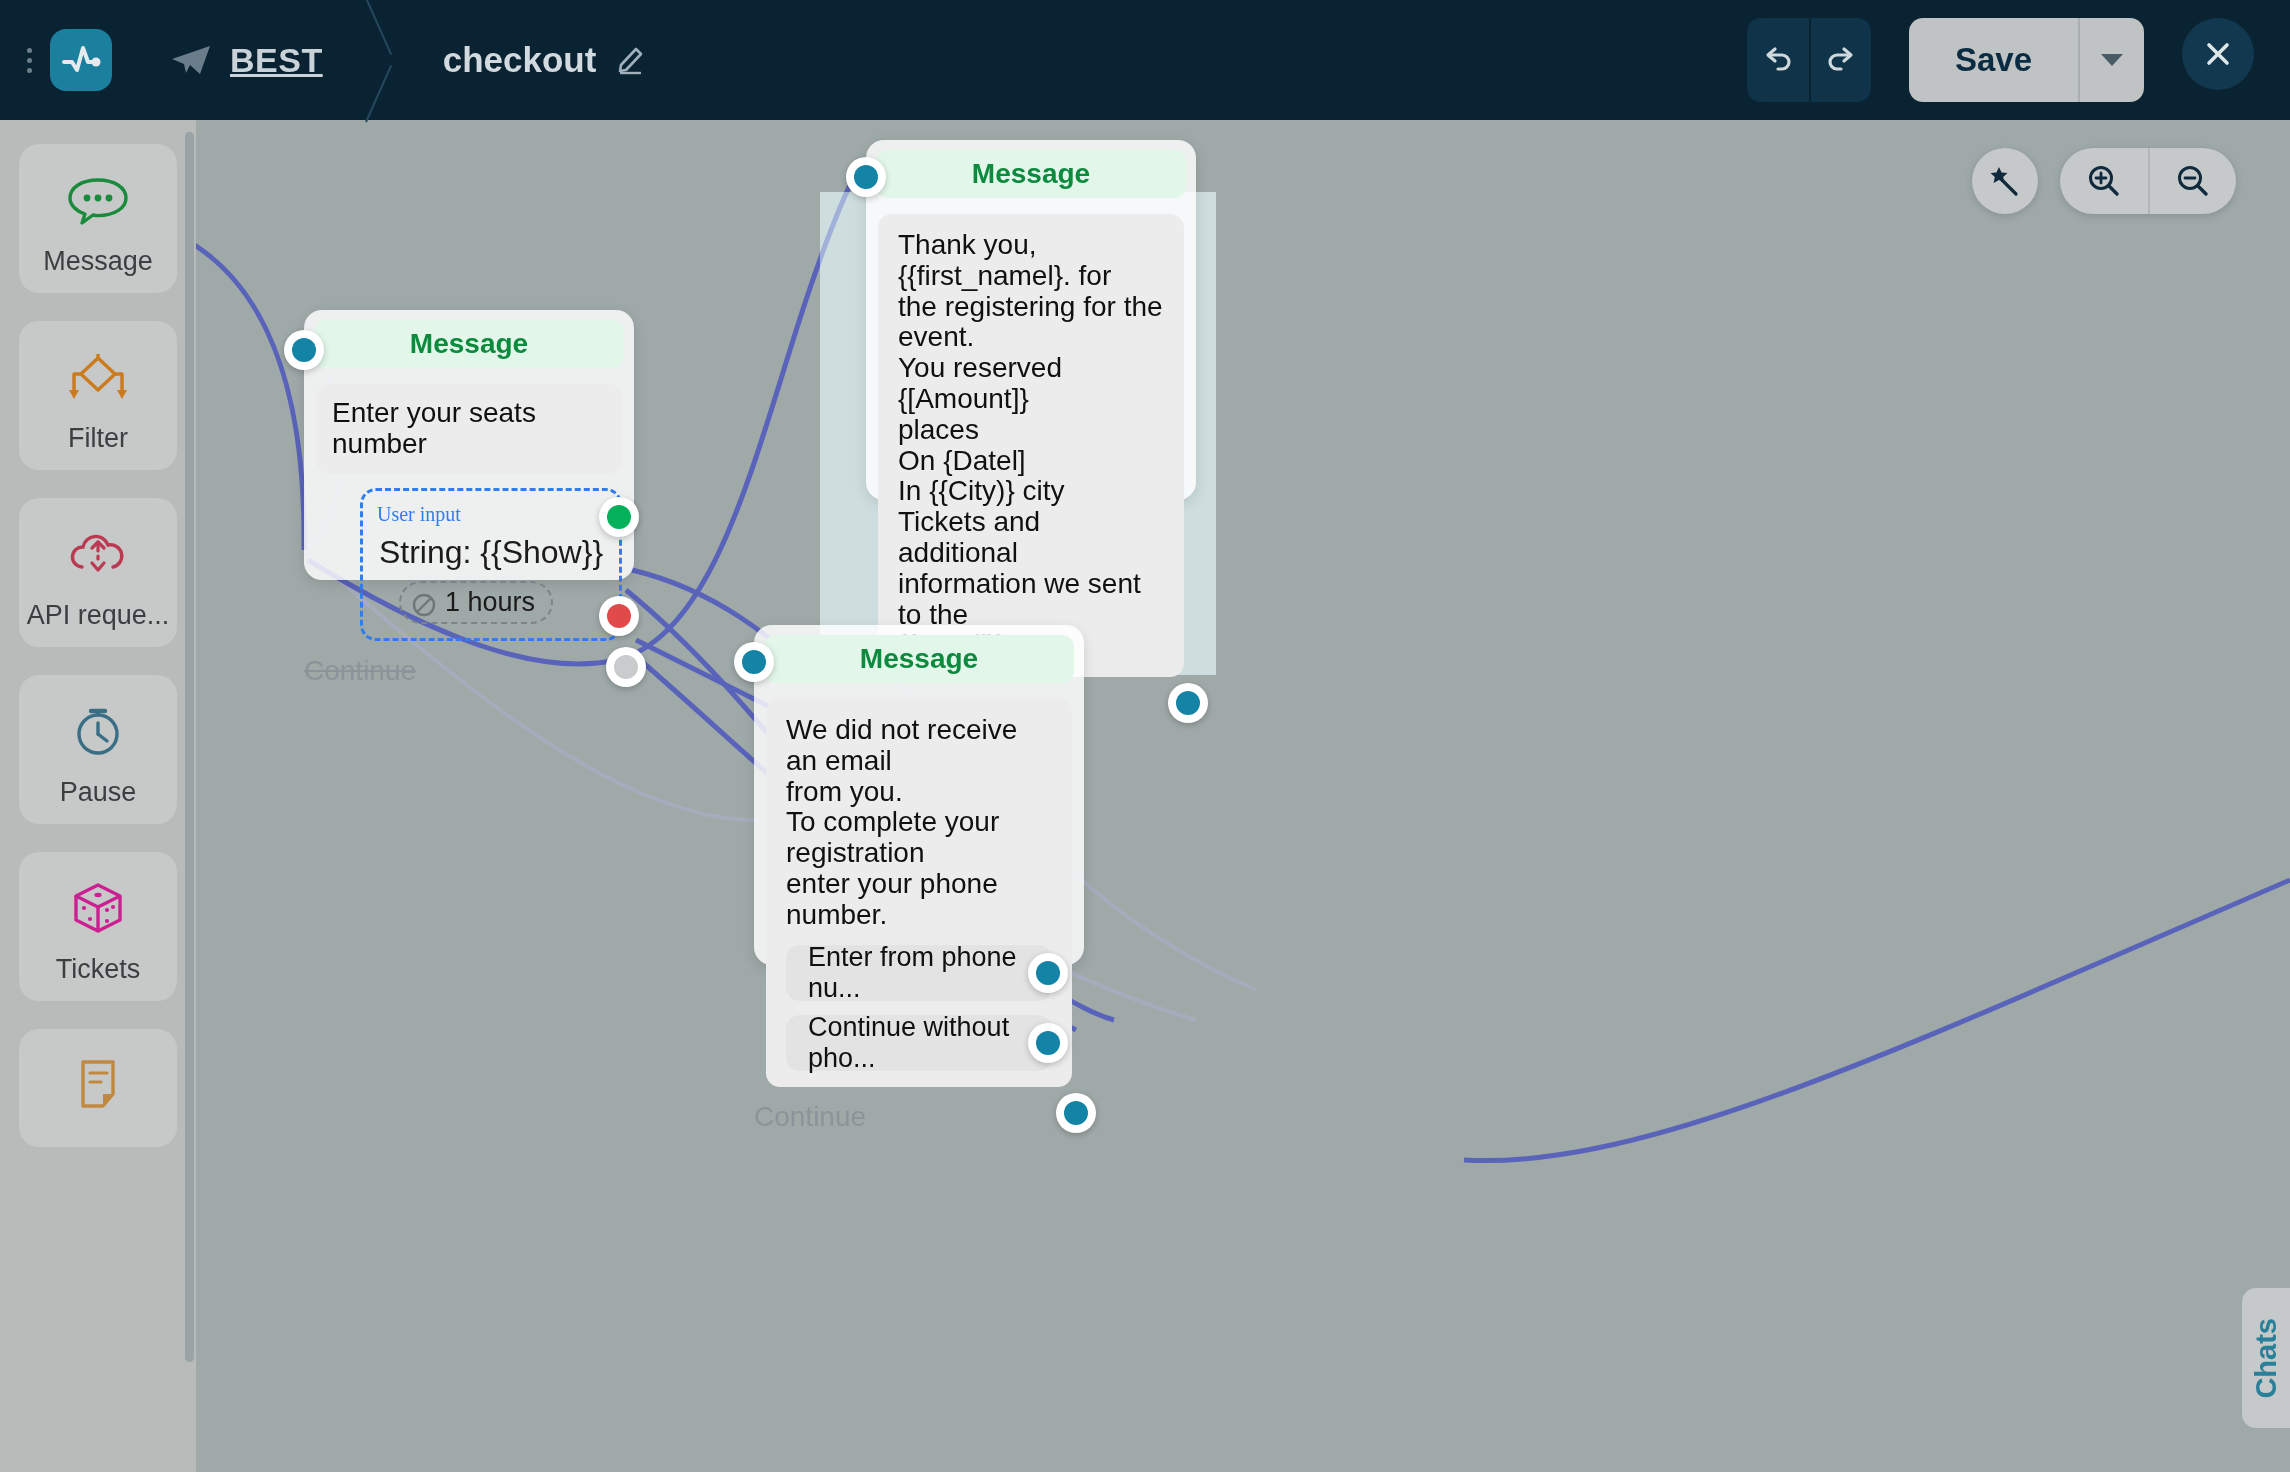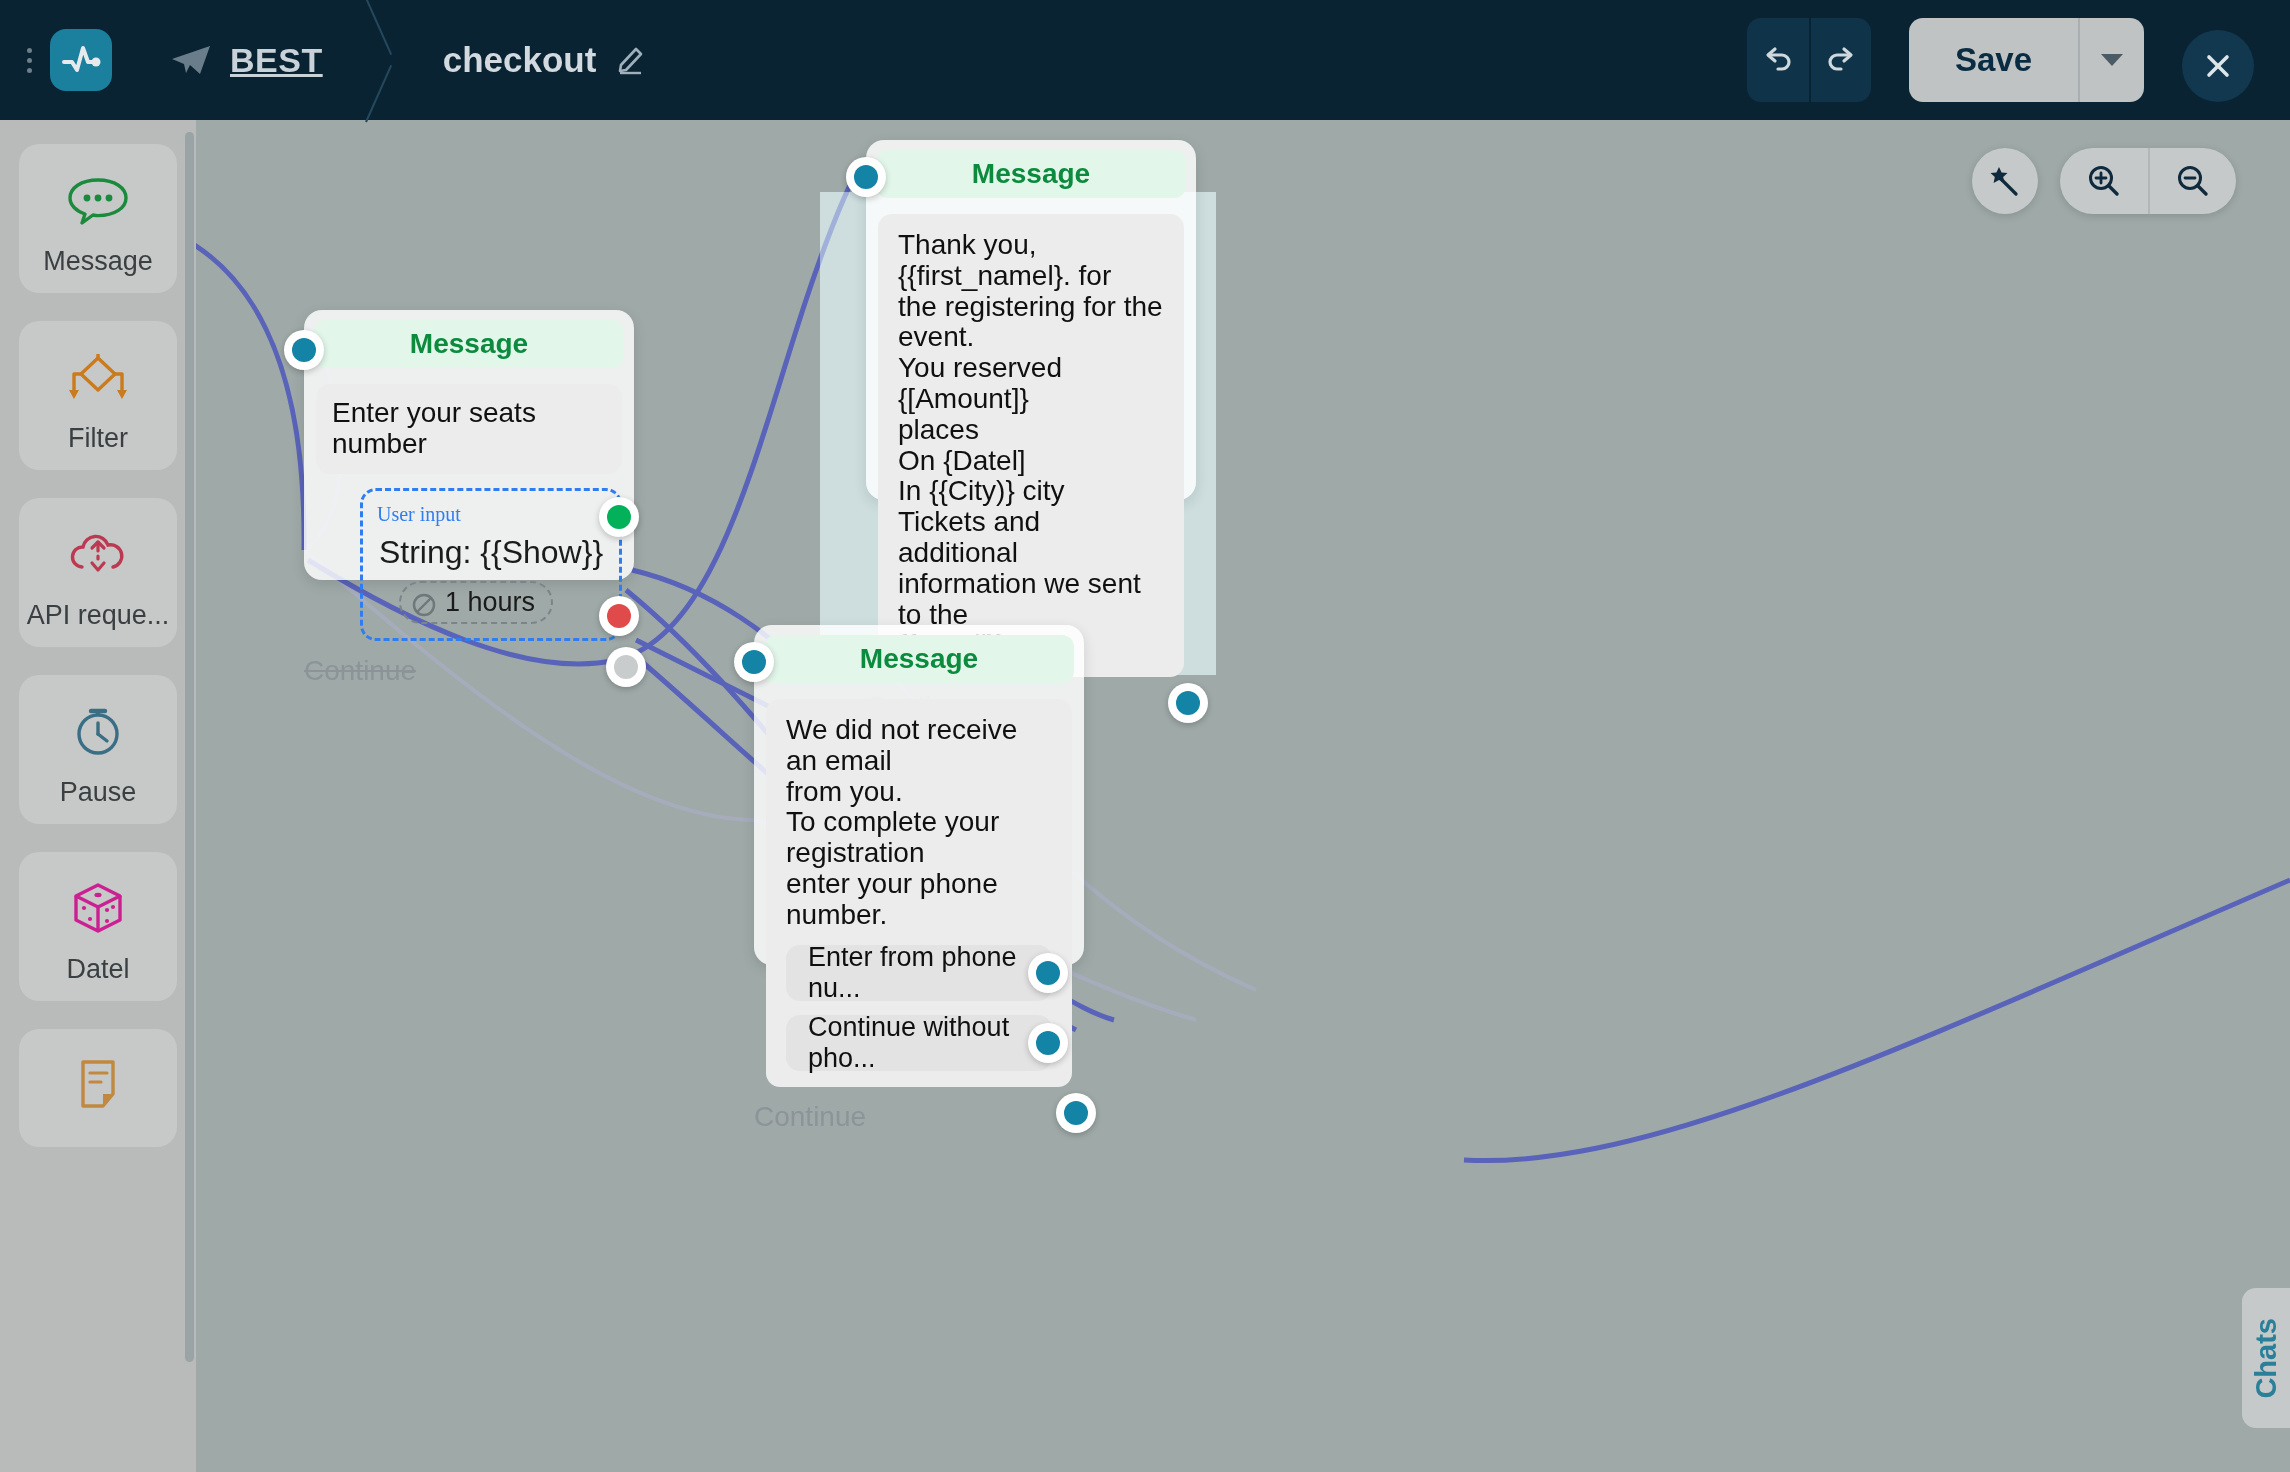--- a/index.html
+++ b/index.html
@@ -23,21 +23,21 @@
   .brand { display:flex; align-items:center; gap:18px; margin-left:58px; }
   .brand-name { color:#c8d2d8; font-size:34px; font-weight:bold; letter-spacing:.5px;text-decoration:underline; }
   .crumb-sep { width:60px; height:120px; position:relative; margin-left:34px; }
   .crumb-sep:before, .crumb-sep:after {
     content:""; position:absolute; left:8px; width:2px; height:62px; background:#24495c;
   }
   .crumb-sep:before { top:-2px; transform:rotate(-24deg); transform-origin:top; }
   .crumb-sep:after  { bottom:-2px; transform:rotate(24deg); transform-origin:bottom; }
   .page-title { color:#d2dadf; font-size:35px; font-weight:bold; margin-left:26px; }
   .pencil { margin-left:18px; cursor:pointer; }
-  .hdr-right { margin-left:auto; display:flex; align-items:flex-end; gap:0; padding-right:36px; }
+  .hdr-right { margin-left:auto; display:flex; align-items:flex-start; gap:0; padding-right:36px; }
   .ur-group { display:flex; background:#0f3348; border-radius:14px; overflow:hidden; margin-right:38px;}
   .ur-btn { width:62px; height:84px; display:flex; align-items:center; justify-content:center;
             cursor:pointer; }
   .ur-btn + .ur-btn { border-left:2px solid #0a2333; }
   .save-group { display:flex; background:#bfc3c4; border-radius:14px; overflow:hidden;
                 height:84px; align-items:stretch; }
   .save-btn { display:flex; align-items:center; justify-content:center; padding:0 46px;
               color:#0a2c42; font-size:33px; font-weight:bold; cursor:pointer; }
   .save-caret { width:66px; display:flex; align-items:center; justify-content:center;
                 border-left:2px solid #a9aeb0; cursor:pointer; }
@@ -256,21 +256,21 @@
         <path d="M11 15 V39 L33 50 V26" fill="none" stroke="#cc2092" stroke-width="3.4" stroke-linejoin="round"></path>
         <path d="M55 15 V39 L33 50" fill="none" stroke="#cc2092" stroke-width="3.4" stroke-linejoin="round"></path>
         <ellipse cx="33" cy="14" rx="3.6" ry="2.2" fill="#cc2092"></ellipse>
         <circle cx="19" cy="27" r="2.1" fill="#cc2092"></circle>
           <circle cx="25" cy="38" r="2.1" fill="#cc2092"></circle>
         <circle cx="42" cy="29" r="2.1" fill="#cc2092"></circle>
           <circle cx="48" cy="26" r="2.1" fill="#cc2092"></circle>
         <circle cx="42" cy="40" r="2.1" fill="#cc2092"></circle>
       </svg>
     </div>
-    <div class="side-label">Datel</div>
+    <div class="side-label">Tickets</div>
   </div>
 
   <div class="side-item">
     <div class="side-ico">
       <svg width="66" height="60" viewBox="0 0 66 60">
         <path d="M18 6 H48 V38 L38 50 H18 Z" fill="none" stroke="#c1893f" stroke-width="3.4" stroke-linejoin="round"></path>
         <path d="M48 38 H38 V50" fill="#c1893f"></path>
         <line x1="25" y1="17" x2="42" y2="17" stroke="#c1893f" stroke-width="3.2" stroke-linecap="round"></line>
         <line x1="25" y1="26" x2="36" y2="26" stroke="#c1893f" stroke-width="3.2" stroke-linecap="round"></line>
       </svg>

